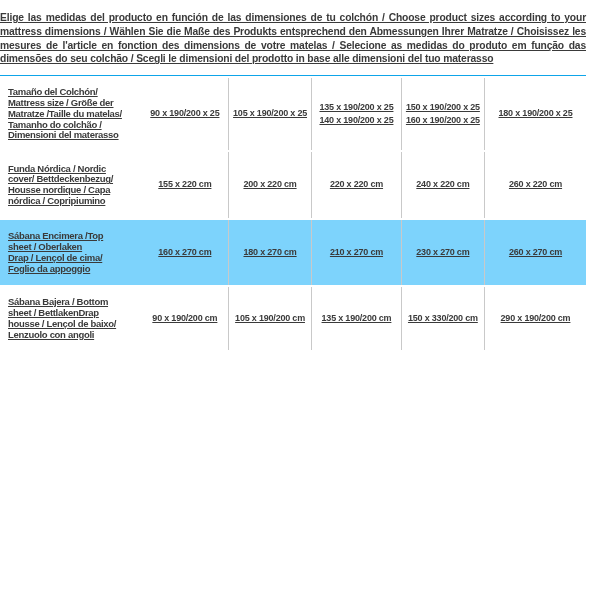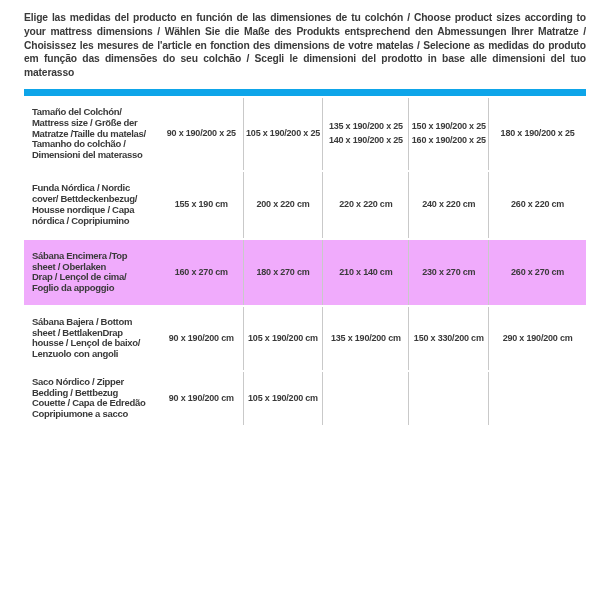--- a/index.html
+++ b/index.html
@@ -3,34 +3,34 @@
 <meta charset="utf-8">
 <style>
   html, body { margin: 0; padding: 0; }
   body {
     width: 600px; height: 600px;
     background: #ffffff;
     color: #3a3a3a;
     font-family: "Liberation Sans", sans-serif;
     overflow: hidden;
   }
-  .page { padding: 11px 14px 0 24px; }
+  .page { padding: 11px 14px 0 0; text-decoration: underline; }
 
   .intro {
     font-weight: bold;
     font-size: 10.3px;
     line-height: 1.34;
     text-align: justify;
     letter-spacing: -0.15px;
     margin: 0;
   }
 
   .table-wrap {
     margin-top: 9px;
-    border-top: 7px solid #0ea5e9;
+    border-top: 1px solid #0ea5e9;
   }
   table {
     width: 100%;
     border-collapse: separate;
     border-spacing: 0 2px;
     table-layout: fixed;
   }
   col.c-label { width: 24.2%; }
   col.c1 { width: 14.7%; }
   col.c2 { width: 14.2%; }
@@ -52,21 +52,21 @@
     text-align: left;
   }
   td.val {
     text-align: center;
     font-size: 9px;
     letter-spacing: -0.2px;
     white-space: pre-line;
     line-height: 1.5;
   }
   td.sep { border-left: 1px solid #c9c9c9; }
-  tr.shaded td { background: #f0abfc; }
+  tr.shaded td { background: #7dd3fc; }
 
   tr.r1 td { height: 64px; }
   tr.r2 td { height: 58px; margin-left: 7px; }
   tr.r3 td { height: 57px; }
   tr.r4 td { height: 55px; margin-left: 16px; }
   tr.r5 td { height: 60px; }
   tr.r6 td { height: 54px; }
   tr.r7 td { height: 50px; }
   tr.r8 td { height: 45px; }
 </style>
@@ -100,56 +100,45 @@
 140 x 190/200 x 25</td>
           <td class="val sep">150 x 190/200 x 25
 160 x 190/200 x 25</td>
           <td class="val sep">180 x 190/200 x 25</td>
         </tr>
         <tr class="r2">
           <td class="label">Funda Nórdica /  Nordic
 cover/ Bettdeckenbezug/
 Housse nordique  / Capa
 nórdica / Copripiumino</td>
-          <td class="val">155 x 190 cm</td>
+          <td class="val">155 x 220 cm</td>
           <td class="val sep">200 x 220 cm</td>
           <td class="val sep">220 x 220 cm</td>
           <td class="val sep">240 x 220 cm</td>
           <td class="val sep">260 x 220 cm</td>
         </tr>
         <tr class="r3 shaded">
           <td class="label">Sábana Encimera /Top
 sheet / Oberlaken
 Drap / Lençol de cima/
 Foglio da appoggio</td>
           <td class="val">160 x 270 cm</td>
           <td class="val sep">180 x 270 cm</td>
-          <td class="val sep">210 x 140 cm</td>
+          <td class="val sep">210 x 270 cm</td>
           <td class="val sep">230 x 270 cm</td>
           <td class="val sep">260 x 270 cm</td>
         </tr>
         <tr class="r4">
           <td class="label">Sábana Bajera / Bottom
 sheet / BettlakenDrap
 housse / Lençol de baixo/
 Lenzuolo con angoli</td>
           <td class="val">90 x 190/200 cm</td>
           <td class="val sep">105 x 190/200 cm</td>
           <td class="val sep">135 x 190/200 cm</td>
           <td class="val sep">150 x 330/200 cm</td>
           <td class="val sep">290 x 190/200 cm</td>
         </tr>
-        <tr class="r8">
-          <td class="label">Saco Nórdico / Zipper
-Bedding / Bettbezug
-Couette  / Capa de Edredão
-Copripiumone a sacco</td>
-          <td class="val">90 x 190/200 cm</td>
-          <td class="val sep">105 x 190/200 cm</td>
-          <td class="val sep"></td>
-          <td class="val sep"></td>
-          <td class="val sep"></td>
-        </tr>
       </tbody>
     </table>
   </div>
 
 </div>
 
 </body></html>

